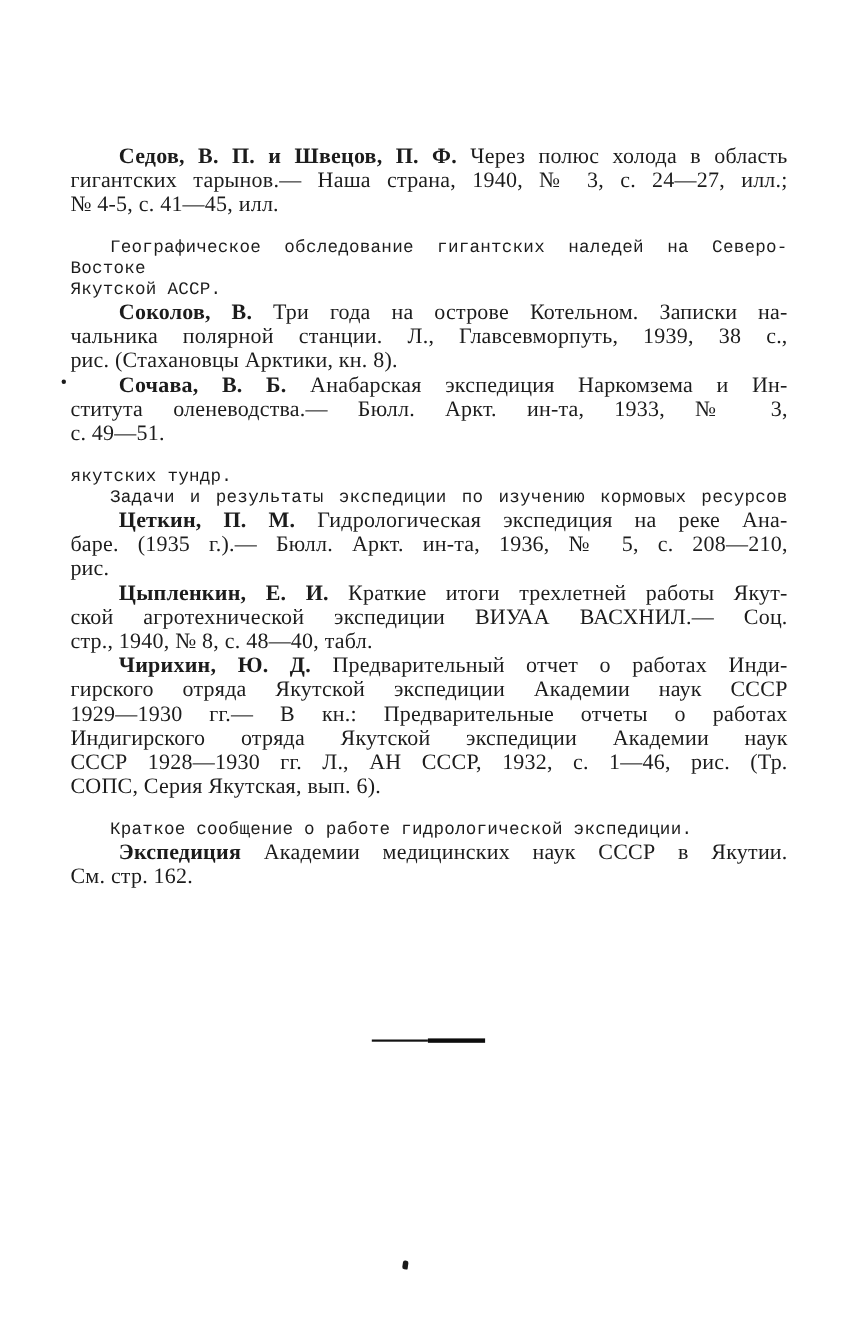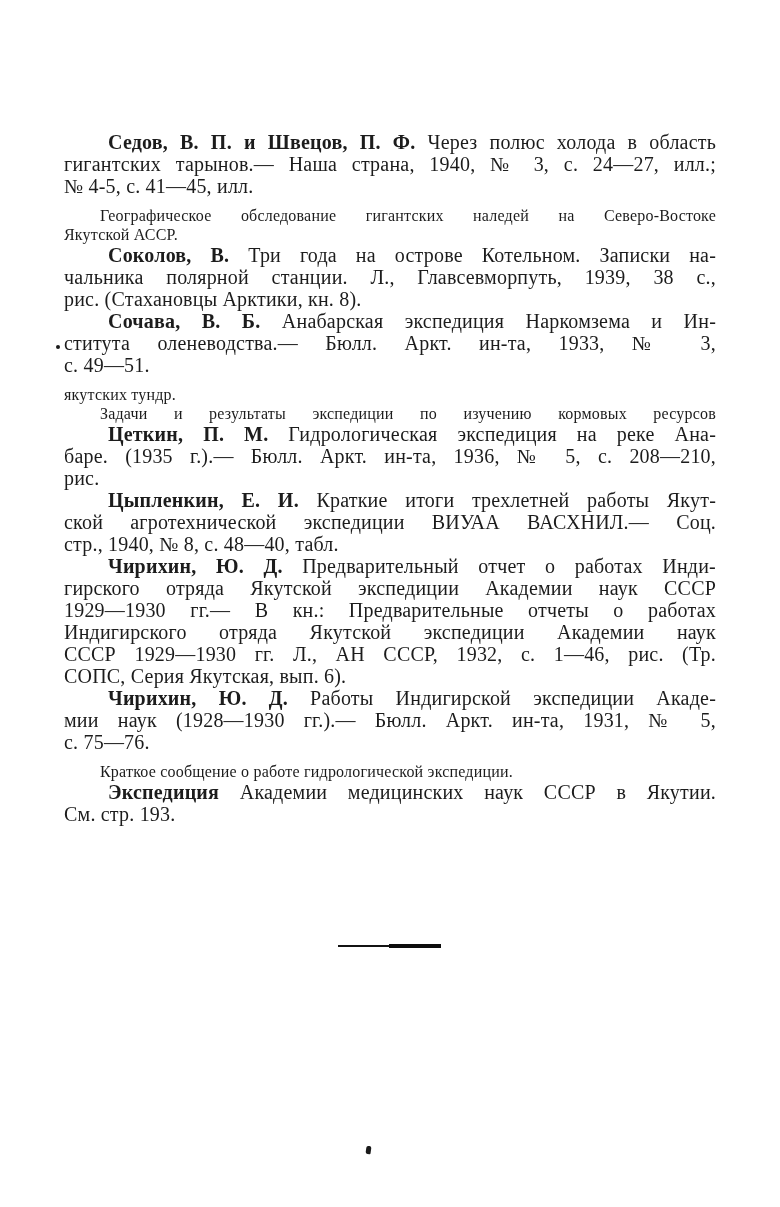--- a/index.html
+++ b/index.html
@@ -30,21 +30,22 @@
     line-height: 22px;
     letter-spacing: 0.2px;
   }
   .entry:first-child {
     margin-top: 15px;
   }
   .note {
     font-size: 16px;
     line-height: 19px;
     letter-spacing: 0.2px;
-    margin-top: 9px;
+    margin-top: 19px;
+    font-family: Liberation Mono, monospace;
   }
   .line {
     text-align: justify;
     text-align-last: justify;
     white-space: normal;
   }
   .line.first { text-indent: 44px; }
   .note .line.first { text-indent: 36px; }
   .line.last { text-align-last: left; }
   .line b { font-weight: bold; }
@@ -111,34 +112,29 @@
       <div class="entry">
         <div class="line first"><b>Цыпленкин, Е. И.</b> Краткие итоги трехлетней работы Якут-</div>
         <div class="line">ской агротехнической экспедиции ВИУАА ВАСХНИЛ.— Соц.</div>
         <div class="line last">стр., 1940, № 8, с. 48—40, табл.</div>
       </div>
       <div class="entry">
         <div class="line first"><b>Чирихин, Ю. Д.</b> Предварительный отчет о работах Инди-</div>
         <div class="line">гирского отряда Якутской экспедиции Академии наук СССР</div>
         <div class="line">1929—1930 гг.— В кн.: Предварительные отчеты о работах</div>
         <div class="line">Индигирского отряда Якутской экспедиции Академии наук</div>
-        <div class="line">СССР 1929—1930 гг. Л., АН СССР, 1932, с. 1—46, рис. (Тр.</div>
+        <div class="line">СССР 1928—1930 гг. Л., АН СССР, 1932, с. 1—46, рис. (Тр.</div>
         <div class="line last">СОПС, Серия Якутская, вып. 6).</div>
-      </div>
-      <div class="entry">
-        <div class="line first"><b>Чирихин, Ю. Д.</b> Работы Индигирской экспедиции Акаде-</div>
-        <div class="line">мии наук (1928—1930 гг.).— Бюлл. Аркт. ин-та, 1931, № 5,</div>
-        <div class="line last">с. 75—76.</div>
       </div>
       <div class="note">
         <div class="line first last">Краткое сообщение о работе гидрологической экспедиции.</div>
       </div>
       <div class="entry">
         <div class="line first"><b>Экспедиция</b> Академии медицинских наук СССР в Якутии.</div>
-        <div class="line last">См. стр. 193.</div>
+        <div class="line last">См. стр. 162.</div>
       </div>
     </section>
 
   <div class="rule">
     <span class="rule-thin"></span>
     <span class="rule-thick"></span>
   </div>
 
   <span class="speck speck-margin"></span>
   <span class="speck speck-bottom"></span>

